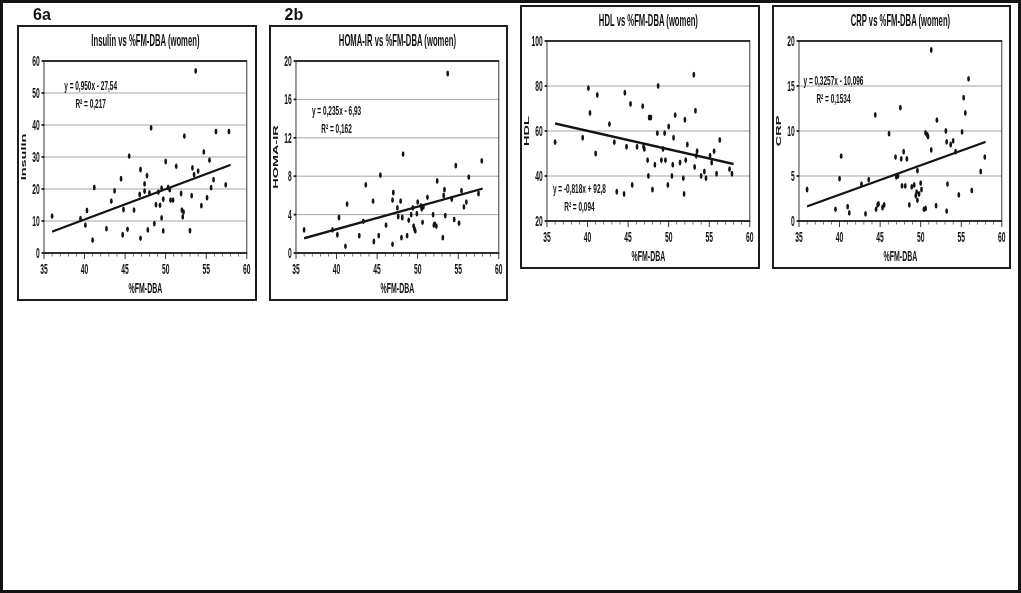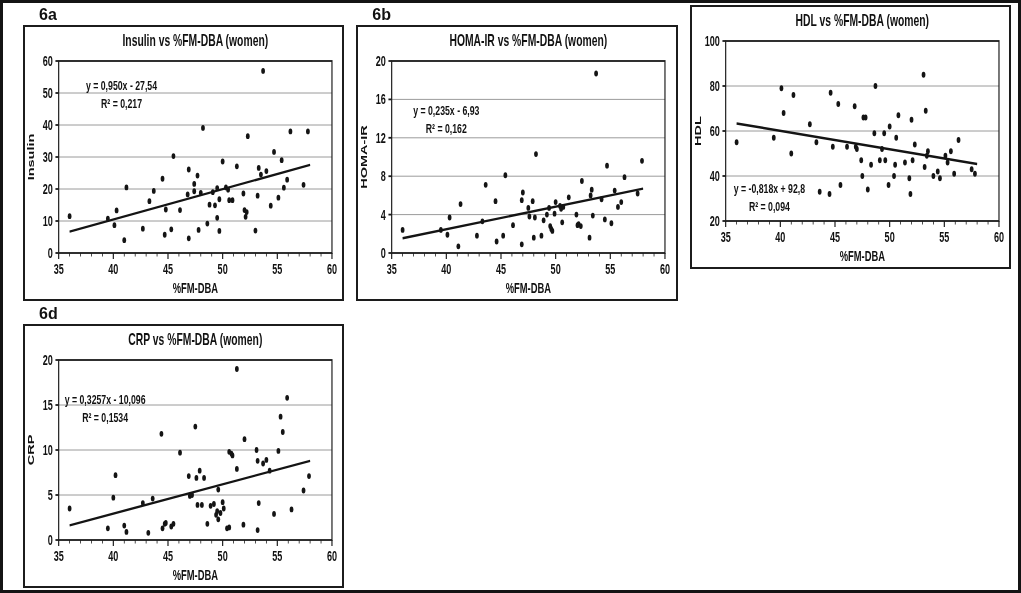--- a/index.html
+++ b/index.html
@@ -2,22 +2,22 @@
 <html><head>
 <meta charset="utf-8">
 <style>
   html,body{margin:0;padding:0;}
   body{
     width:1021px;height:593px;box-sizing:border-box;
     background:#ffffff;border:3px solid #141414;
     font-family:"Liberation Sans",sans-serif;overflow:hidden;
   }
   .grid{
-    display:grid;grid-template-columns:1fr 1fr 1fr;
-    column-gap:12px;row-gap:3px;padding:2px 7px 0 20px;
+    display:grid;grid-template-columns:1fr 1fr 1fr 1fr;
+    column-gap:12px;row-gap:3px;padding:2px 7px 0 14px;
   }
   .panel{display:flex;flex-direction:column;}
   .panel-label{
     font-weight:bold;font-size:16px;color:#111;
     margin:1px 0 1px 16px;line-height:18px;
   }
   .chart-box{
     border:2px solid #1c1c1c;background:#ffffff;
   }
   .chart-box svg{display:block;width:100%;}
@@ -150,21 +150,21 @@
           <circle cx="409.85600000000005" cy="104.4" r="2.9" fill="#141414"></circle>
           <circle cx="430.11199999999997" cy="157.83999999999997" r="2.9" fill="#141414"></circle>
           <circle cx="436.864" cy="104.4" r="2.9" fill="#141414"></circle>
           <text x="149.06" y="62.96" text-anchor="middle" class="equation">y = 0,950x - 27,54</text>
           <text x="149.06" y="80.96000000000001" text-anchor="middle" class="equation">R² = 0,217</text>
         </svg>
     </div>
   </div>
 
   <div class="panel">
-    <div class="panel-label">6b</div>
+    <div class="panel-label">2b</div>
     <div class="chart-box">
       <svg viewBox="0 0 490 272" style="height:272px" preserveAspectRatio="none">
           <line x1="52" x2="474" y1="187.6" y2="187.6" stroke="#858585" stroke-width="1"></line>
           <line x1="52" x2="474" y1="149.2" y2="149.2" stroke="#858585" stroke-width="1"></line>
           <line x1="52" x2="474" y1="110.80000000000001" y2="110.80000000000001" stroke="#858585" stroke-width="1"></line>
           <line x1="52" x2="474" y1="72.39999999999998" y2="72.39999999999998" stroke="#858585" stroke-width="1"></line>
           <rect x="52" y="34" width="422" height="192" fill="none" stroke="#1a1a1a" stroke-width="1.8"></rect>
           <line x1="52" x2="52" y1="226" y2="232" stroke="#1a1a1a" stroke-width="1.8"></line>
           <line x1="68.88" x2="68.88" y1="226" y2="229.5" stroke="#1a1a1a" stroke-width="1.2"></line>
           <line x1="85.75999999999999" x2="85.75999999999999" y1="226" y2="229.5" stroke="#1a1a1a" stroke-width="1.2"></line>
@@ -386,21 +386,20 @@
           <circle cx="411.5439999999999" cy="133" r="2.9" fill="#141414"></circle>
           <circle cx="431.8" cy="162.25" r="2.9" fill="#141414"></circle>
           <circle cx="436.864" cy="166.75" r="2.9" fill="#141414"></circle>
           <text x="119.52" y="186.5" text-anchor="middle" class="equation">y = -0,818x + 92,8</text>
           <text x="119.52" y="204.5" text-anchor="middle" class="equation">R² = 0,094</text>
         </svg>
     </div>
   </div>
 
   <div class="panel">
-    <div class="panel-label">6d</div>
     <div class="chart-box">
       <svg viewBox="0 0 490 260" style="height:260px" preserveAspectRatio="none">
           <line x1="52" x2="474" y1="169" y2="169" stroke="#858585" stroke-width="1"></line>
           <line x1="52" x2="474" y1="124" y2="124" stroke="#858585" stroke-width="1"></line>
           <line x1="52" x2="474" y1="79" y2="79" stroke="#858585" stroke-width="1"></line>
           <rect x="52" y="34" width="422" height="180" fill="none" stroke="#1a1a1a" stroke-width="1.8"></rect>
           <line x1="52" x2="52" y1="214" y2="220" stroke="#1a1a1a" stroke-width="1.8"></line>
           <line x1="68.88" x2="68.88" y1="214" y2="217.5" stroke="#1a1a1a" stroke-width="1.2"></line>
           <line x1="85.75999999999999" x2="85.75999999999999" y1="214" y2="217.5" stroke="#1a1a1a" stroke-width="1.2"></line>
           <line x1="102.64" x2="102.64" y1="214" y2="217.5" stroke="#1a1a1a" stroke-width="1.2"></line>

